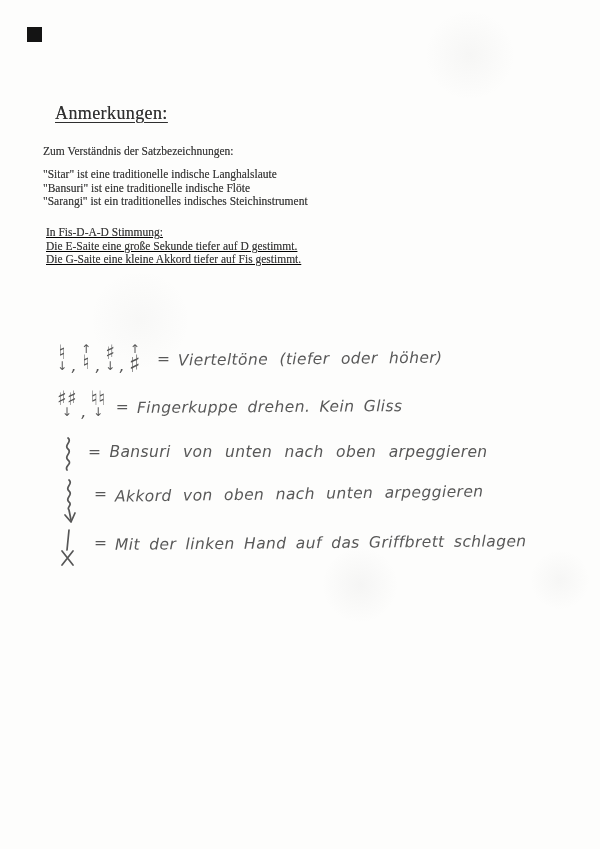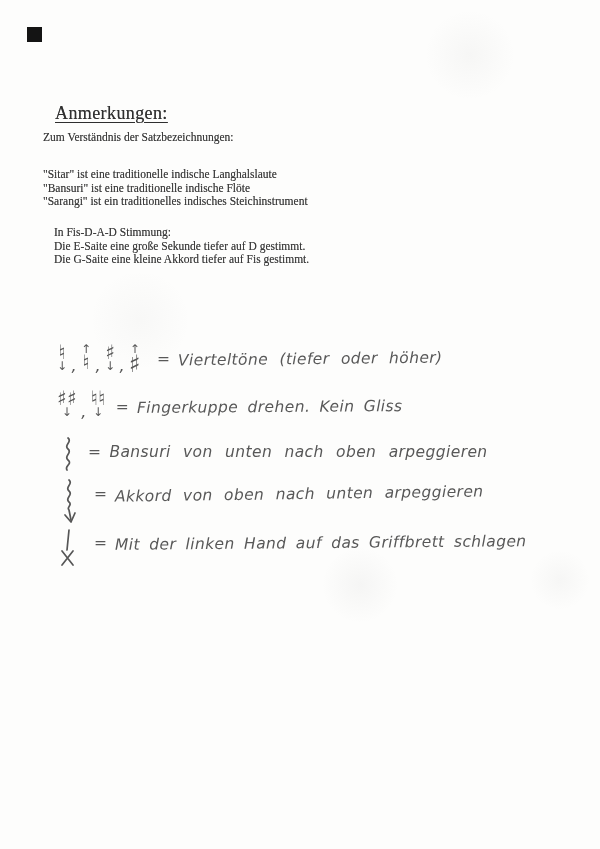--- a/index.html
+++ b/index.html
@@ -32,23 +32,23 @@
     text-underline-offset: 3px;
     text-shadow: 0 0 0.6px rgba(60,60,60,0.7);
   }
   .print {
     color: #3a3a3a;
     font-size: 11.5px;
     line-height: 13.5px;
     text-shadow: 0 0 0.5px rgba(70,70,70,0.65);
     white-space: nowrap;
   }
-  .intro   { position: absolute; left: 43px; top: 131px; }
+  .intro   { position: absolute; left: 43px; top: 145px; }
   .instruments { position: absolute; left: 43px; top: 168px; }
-  .tuning  { position: absolute; left: 54px; top: 226px; }
+  .tuning  { position: absolute; left: 46px; top: 226px; text-decoration: underline; }
 
   
   .hw {
     font-family: "DejaVu Sans", sans-serif;
     font-style: italic;
     color: #585858;
     font-size: 15.5px;
     letter-spacing: 0.4px;
     word-spacing: 4px;
     white-space: nowrap;

